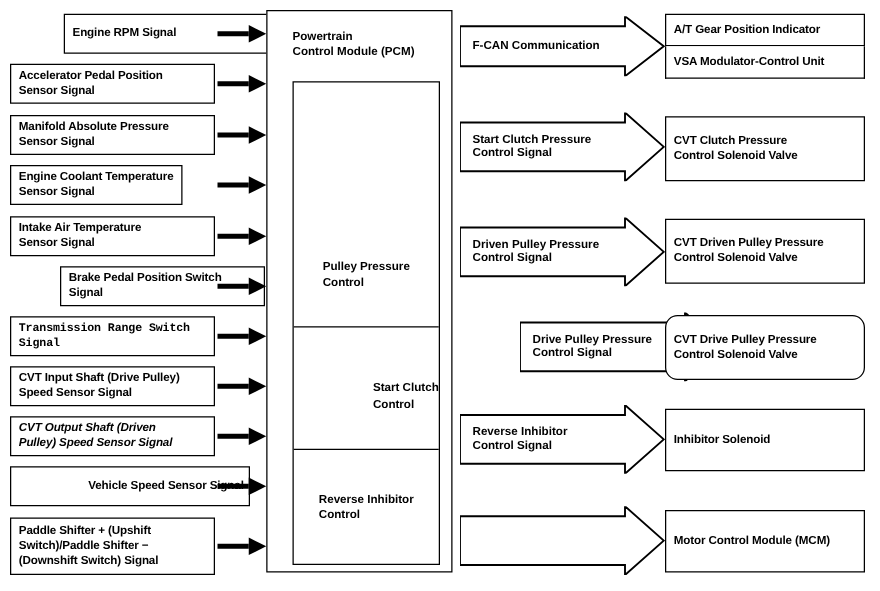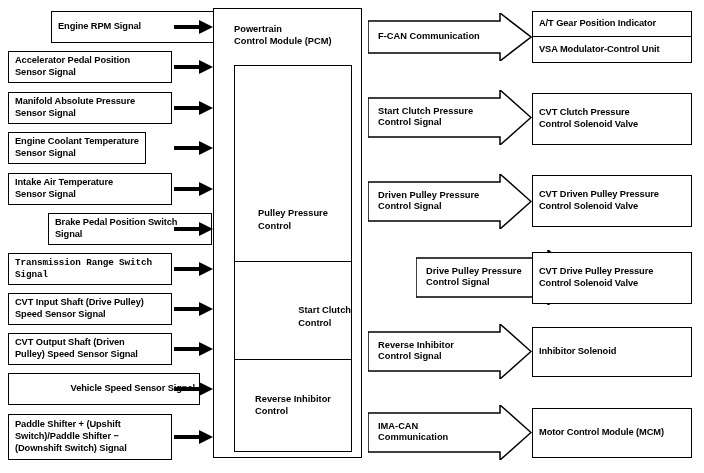--- a/index.html
+++ b/index.html
@@ -156,21 +156,21 @@
 Signal</span>
   </div>
   <div class="box in-box" style="left:8px; top:253px; width:164px; height:32px;font-family:Liberation Mono, monospace;">
     <span class="txt">Transmission Range Switch
 Signal</span>
   </div>
   <div class="box in-box" style="left:8px; top:293px; width:164px; height:32px;">
     <span class="txt">CVT Input Shaft (Drive Pulley)
 Speed Sensor Signal</span>
   </div>
-  <div class="box in-box" style="left:8px; top:333px; width:164px; height:32px;">
+  <div class="box in-box" style="left:8px; top:333px; width:164px; height:32px;font-style:italic;">
     <span class="txt">CVT Output Shaft (Driven
 Pulley) Speed Sensor Signal</span>
   </div>
   <div class="box in-box" style="left:8px; top:373px; width:192px; height:32px;justify-content:flex-end;">
     <span class="txt">Vehicle Speed Sensor Signal</span>
   </div>
   <div class="box in-box" style="left:8px; top:414px; width:164px; height:46px;">
     <span class="txt">Paddle Shifter + (Upshift
 Switch)/Paddle Shifter −
 (Downshift Switch) Signal</span>
@@ -276,40 +276,38 @@
       <polygon points="0,8 132,8 132,0 163,27.5 132,55 132,47 0,47" fill="#ffffff" stroke="#000000" stroke-width="1.5" stroke-linejoin="miter"></polygon>
     </svg>
     <span class="lbl">Reverse Inhibitor
 Control Signal</span>
   </div>
 
   <div class="block-arrow" style="left:368px; top:405px; width:164px; height:55px;">
     <svg width="164" height="55" viewBox="0 0 164 55" aria-hidden="true">
       <polygon points="0,8 132,8 132,0 163,27.5 132,55 132,47 0,47" fill="#ffffff" stroke="#000000" stroke-width="1.5" stroke-linejoin="miter"></polygon>
     </svg>
-    <span class="lbl">IMA-CAN
-Communication</span>
   </div>
 
   <div class="box out-box stack-top" style="left:532px; top:11px; width:160px; height:26px;">
     <span class="txt">A/T Gear Position Indicator</span>
   </div>
   <div class="box out-box stack-bot" style="left:532px; top:37px; width:160px; height:26px;">
     <span class="txt">VSA Modulator-Control Unit</span>
   </div>
 
   <div class="box out-box" style="left:532px; top:93px; width:160px; height:52px;">
     <span class="txt">CVT Clutch Pressure
 Control Solenoid Valve</span>
   </div>
   <div class="box out-box" style="left:532px; top:175px; width:160px; height:52px;">
     <span class="txt">CVT Driven Pulley Pressure
 Control Solenoid Valve</span>
   </div>
-  <div class="box out-box" style="left:532px; top:252px; width:160px; height:52px;">
+  <div class="box out-box" style="left:532px; top:252px; width:160px; height:52px;border-radius:10px;">
     <span class="txt">CVT Drive Pulley Pressure
 Control Solenoid Valve</span>
   </div>
   <div class="box out-box" style="left:532px; top:327px; width:160px; height:50px;">
     <span class="txt">Inhibitor Solenoid</span>
   </div>
   <div class="box out-box" style="left:532px; top:408px; width:160px; height:50px;">
     <span class="txt">Motor Control Module (MCM)</span>
   </div>
 

